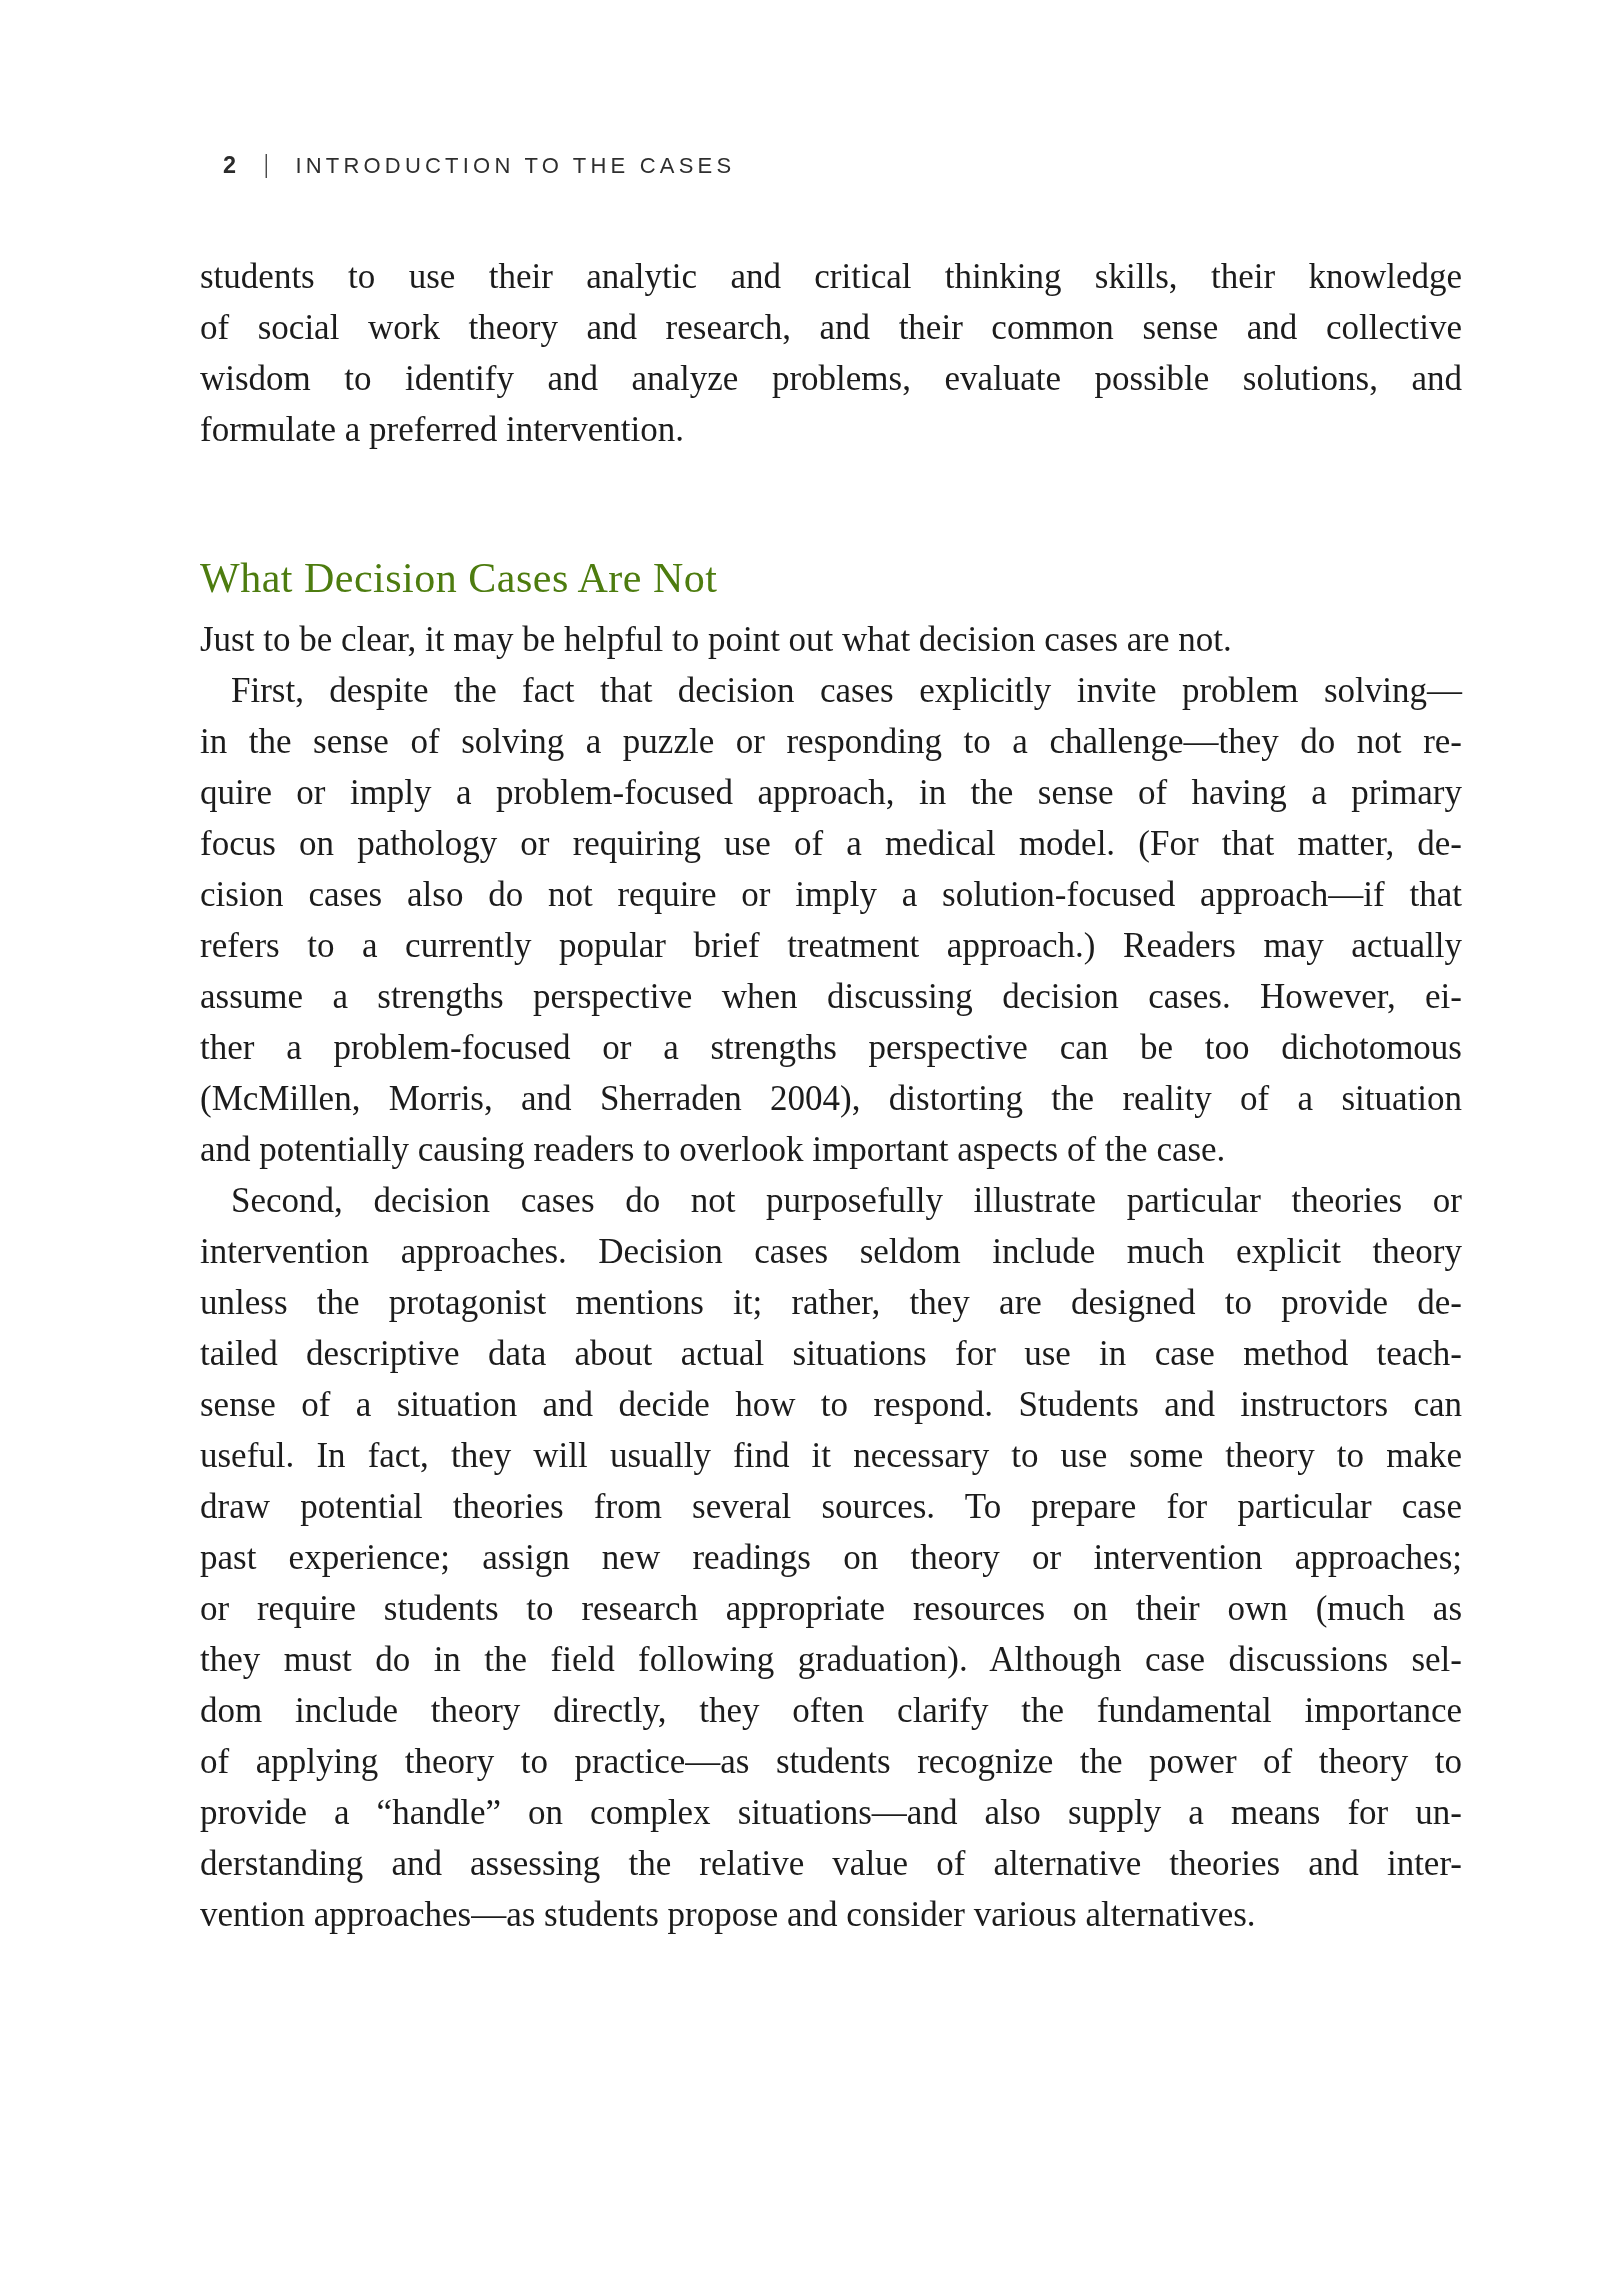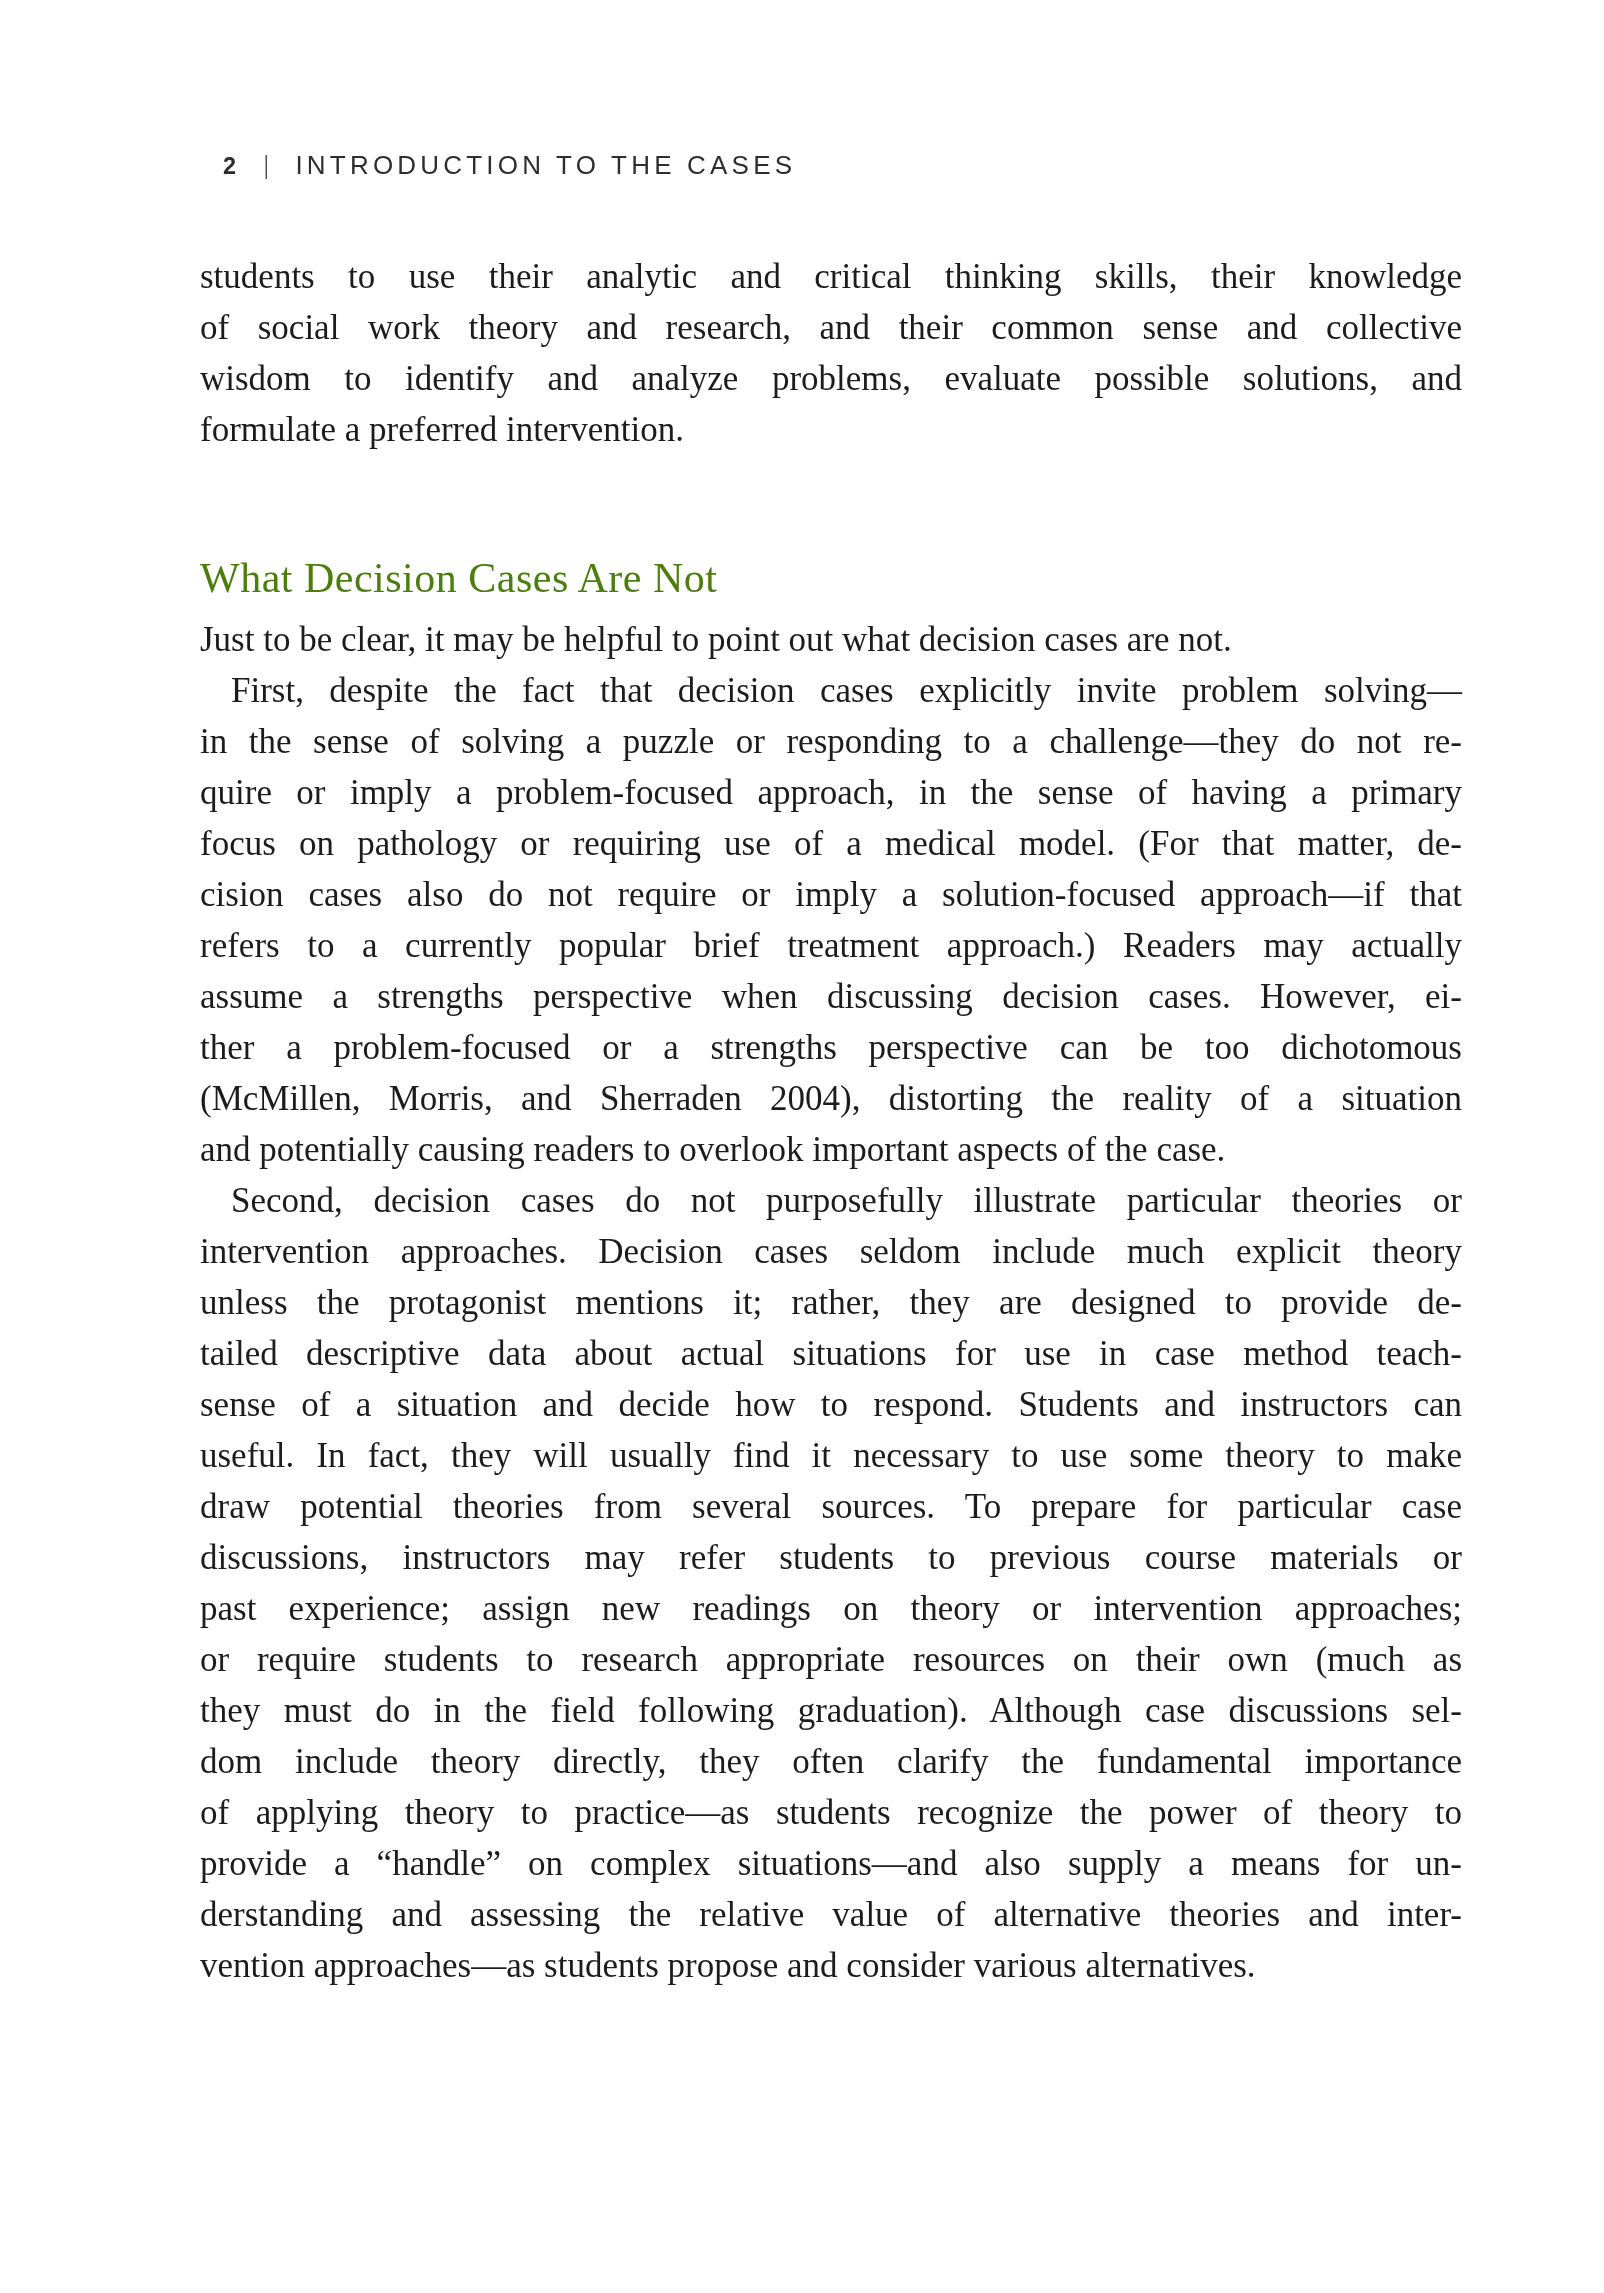--- a/index.html
+++ b/index.html
@@ -28,21 +28,21 @@
     font-weight: bold;
     letter-spacing: 0.9px;
   }
   .rh-sep {
     font-size: 25px;
     font-weight: normal;
     color: #4a4a4a;
     transform: scaleX(0.7);
   }
   .rh-title {
-    font-size: 26px;
+    font-size: 22px;
     letter-spacing: 4.2px;
     color: #2e2e2e;
   }
   
   .body-text {
     position: absolute;
     left: 200px;
     top: 251px;
     width: 1262px;
     font-size: 35px;
@@ -105,21 +105,20 @@
           <div class="line">and potentially causing readers to overlook important aspects of the case.</div>
         </div>
         <div class="para indent">
           <div class="line">Second, decision cases do not purposefully illustrate particular theories or</div>
           <div class="line">intervention approaches. Decision cases seldom include much explicit theory</div>
           <div class="line">unless the protagonist mentions it; rather, they are designed to provide de-</div>
           <div class="line">tailed descriptive data about actual situations for use in case method teach-</div>
           <div class="line">sense of a situation and decide how to respond. Students and instructors can</div>
           <div class="line">useful. In fact, they will usually find it necessary to use some theory to make</div>
           <div class="line">draw potential theories from several sources. To prepare for particular case</div>
-          <div class="line">discussions, instructors may refer students to previous course materials or</div>
           <div class="line">past experience; assign new readings on theory or intervention approaches;</div>
           <div class="line">or require students to research appropriate resources on their own (much as</div>
           <div class="line">they must do in the field following graduation). Although case discussions sel-</div>
           <div class="line">dom include theory directly, they often clarify the fundamental importance</div>
           <div class="line">of applying theory to practice—as students recognize the power of theory to</div>
           <div class="line">provide a “handle” on complex situations—and also supply a means for un-</div>
           <div class="line">derstanding and assessing the relative value of alternative theories and inter-</div>
           <div class="line">vention approaches—as students propose and consider various alternatives.</div>
         </div>
       </div>

